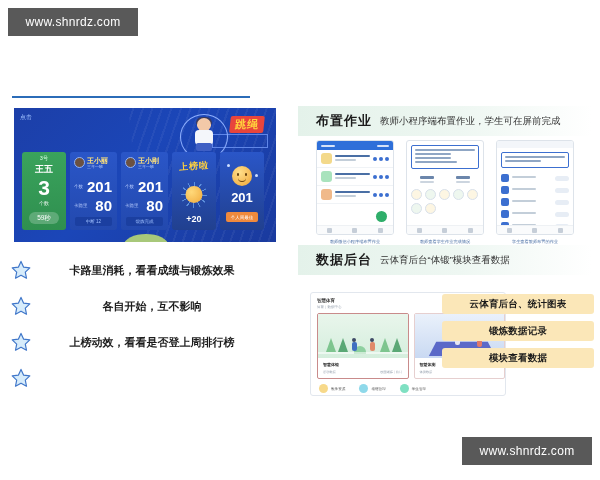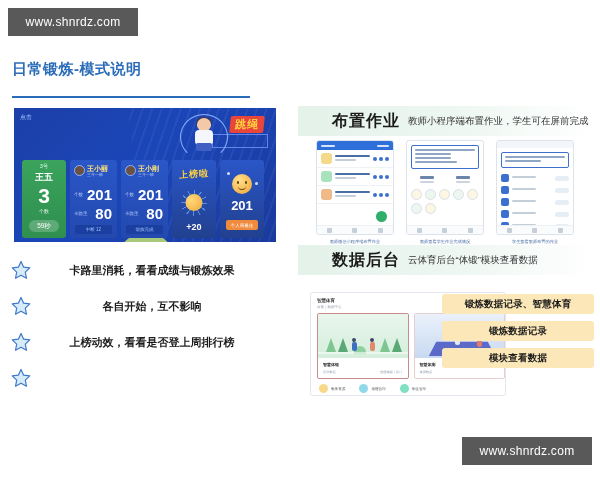--- a/index.html
+++ b/index.html
@@ -65,21 +65,21 @@
   }
   .vp-head { position:absolute; left:7px; top:0; width:14px; height:13px; background:#f3c9a8; border-radius:50% 50% 45% 45%; }
   .vp-hair { position:absolute; left:6px; top:-1px; width:16px; height:8px; background:#3a3a5e; border-radius:8px 8px 3px 3px; }
   .vp-body { position:absolute; left:5px; top:12px; width:18px; height:15px; background:#f4f6fb; border-radius:4px; }
   .vp-shorts{ position:absolute; left:6px; top:25px; width:16px; height:8px; background:#3f5fc4; border-radius:2px; }
   .vp-rope {
     position:absolute; left:-10px; top:-4px; width:48px; height:46px;
     border:1.5px solid #8fb0ff; border-radius:50%; border-bottom-color:transparent;
   }
 
-  .vp-cards { position: absolute; left: 8px; top: 52px; display: flex; gap: 4px; }
+  .vp-cards { position: absolute; left: 8px; top: 44px; display: flex; gap: 4px; }
   .vp-card {
     width: 42px; height: 78px; border-radius: 3px;
     position: relative; color: #fff;
   }
   .vp-card.green { background: linear-gradient(180deg,#3aa35c,#2f8f4f); width: 44px; }
   .vp-card.blue  { background: linear-gradient(180deg,#2a56c8,#2349ae); width: 47px; }
   .vp-card.wide  { background: linear-gradient(180deg,#2a56c8,#21408f); width: 44px; }
 
   .c-num   { position:absolute; top:3px; left:0; right:0; text-align:center; font-size:5.5px; color:#d9ffe4; }
   .c-name  { position:absolute; top:11px; left:0; right:0; text-align:center; font-size:9px; font-weight:bold; }
@@ -166,21 +166,21 @@
     letter-spacing: .2px;
   }
 
   .sec-band {
     position: absolute; left: 8px; width: 294px; height: 30px;
     background: linear-gradient(90deg,#e4f2ea 0%, #eef7f2 55%, #ffffff 100%);
     display: flex; align-items: center;
   }
   .sec-band.b1 { top: 56px; }
   .sec-band.b2 { top: 195px; }
-  .sec-title { font-size: 16px; font-weight: bold; color: #1b1b1b; margin-left: 34px; letter-spacing: 1px; }
+  .sec-title { font-size: 13px; font-weight: bold; color: #1b1b1b; margin-left: 18px; letter-spacing: 1px; }
   .sec-desc  { font-size: 9.5px; color: #333; margin-left: 8px; }
 
   
   .phones { position: absolute; left: 26px; top: 90px; display: flex; gap: 12px; }
   .phone {
     width: 78px; height: 95px; background: #fff;
     border: 1px solid #dde3ea; border-radius: 3px;
     overflow: hidden; position: relative;
   }
   .ph-topbar { height: 9px; background: #2e6fd9; display:flex; align-items:center; justify-content:space-between; padding:0 4px; }
@@ -258,21 +258,20 @@
 </head>
 <body>
 
 <div class="page">
 
   <div class="watermark wm-top">www.shnrdz.com</div>
   <div class="watermark wm-bot">www.shnrdz.com</div>
 
   <div class="left-col">
 
-    <div class="page-title">日常锻炼-模式说明</div>
     <div class="title-rule"></div>
 
     <div class="video-panel">
       <div class="vp-streak"></div>
       <div class="vp-topbar">点击</div>
 
       <div class="vp-badge">跳绳</div>
       <div class="vp-badge-box"></div>
 
       <div class="vp-figure">
@@ -598,19 +597,19 @@
           <span class="lb">场馆管理</span>
         </div>
         <div class="it">
           <span class="dot" style="background:#7fe0c2"></span>
           <span class="lb">学生管理</span>
         </div>
       </div>
     </div>
 
     <div class="features">
-      <div class="feat-box">锻炼数据记录、智慧体育</div>
+      <div class="feat-box">云体育后台、统计图表</div>
       <div class="feat-box">锻炼数据记录</div>
       <div class="feat-box">模块查看数据</div>
     </div>
 
   </div>
 </div>
 
 </body></html>

